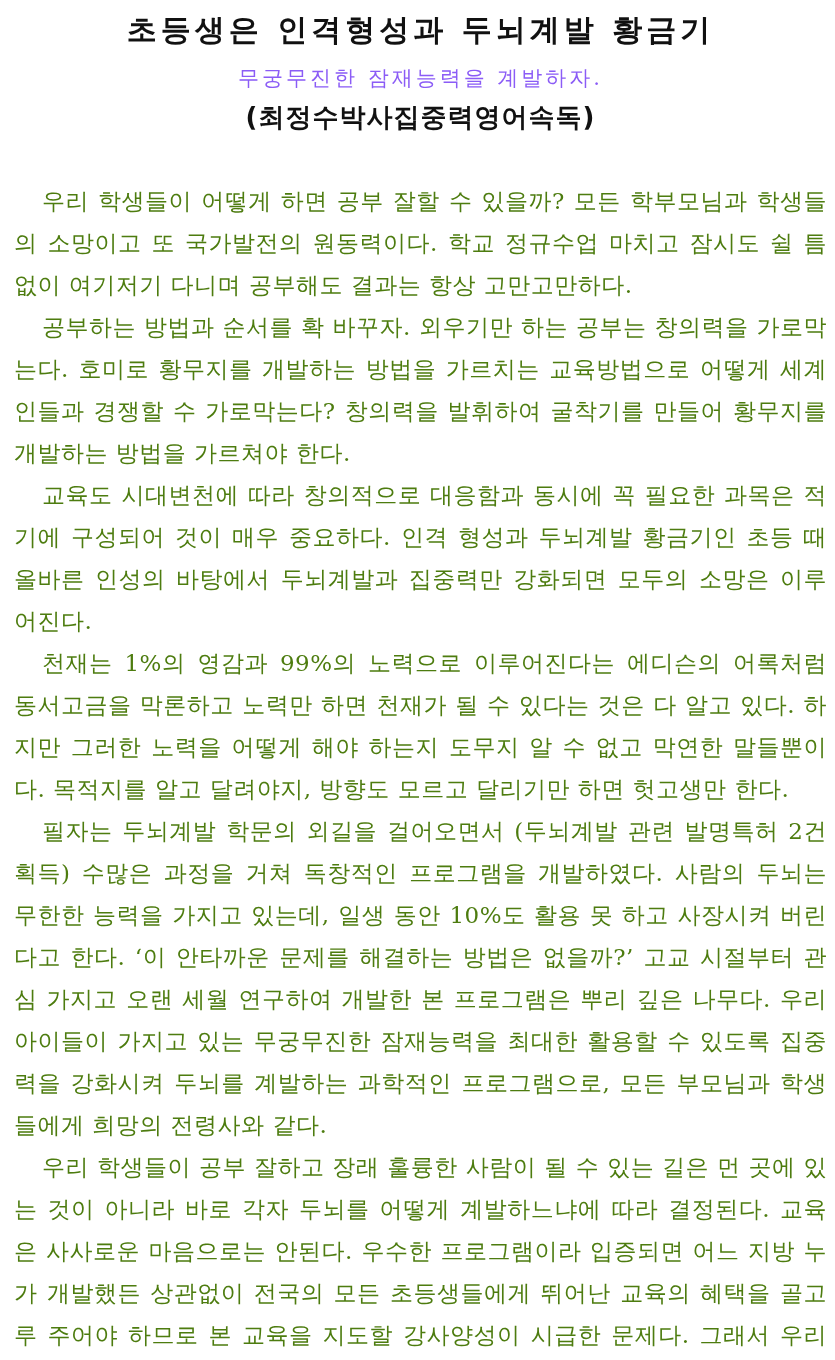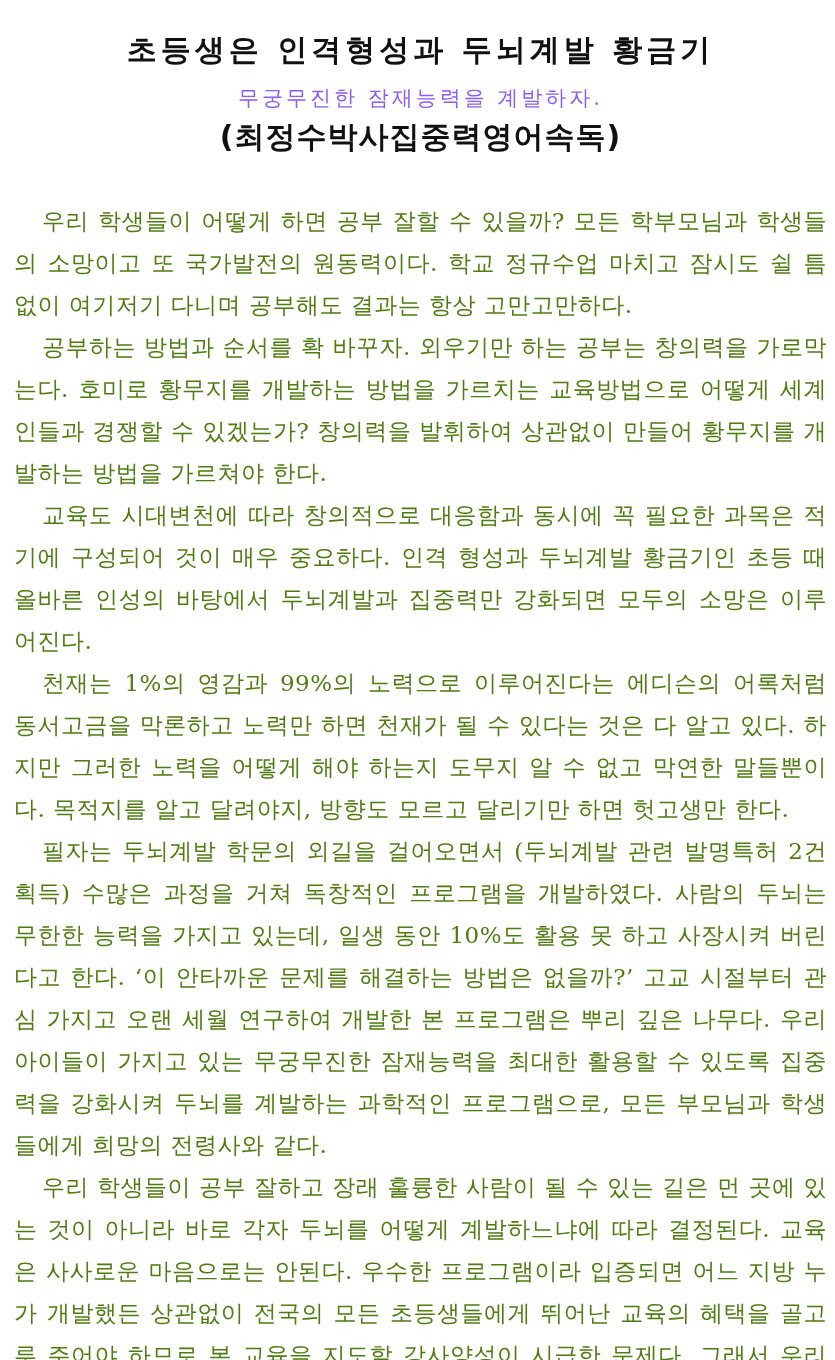--- a/index.html
+++ b/index.html
@@ -7,21 +7,21 @@
     padding: 0;
     background: #ffffff;
   }
   .page {
     position: relative;
     width: 835px;
     height: 1360px;
     box-sizing: border-box;
     background: #ffffff;
     color: #000000;
-    padding: 28px 8px 0 14px;
+    padding: 8px 8px 0 14px;
     overflow: hidden;
     font-family: "DejaVu Serif", "Liberation Serif", serif;
   }
   .doc-title {
     margin: 4px 0 16px 0;
     text-align: center;
     font-size: 30px;
     font-weight: bold;
     letter-spacing: 4px;
     line-height: 36px;
@@ -30,21 +30,21 @@
   .doc-subtitle {
     text-align: center;
     font-size: 21px;
     letter-spacing: 3px;
     line-height: 28px;
     margin-bottom: 8px;
     color: #8b5cf6;
   }
   .doc-byline {
     text-align: center;
-    font-size: 30px;
+    font-size: 26px;
     font-weight: bold;
     letter-spacing: 1px;
     line-height: 34px;
     margin-bottom: 46px;
     font-family: "DejaVu Sans", "Liberation Sans", sans-serif;
     color: #111111;
   }
   .doc-body p {
     margin: 0;
     font-size: 23px;
@@ -61,19 +61,19 @@
 
 <div class="page">
   <h1 class="doc-title">초등생은 인격형성과 두뇌계발 황금기</h1>
 
   <div class="doc-subtitle">무궁무진한 잠재능력을 계발하자.</div>
 
   <div class="doc-byline">(최정수박사집중력영어속독)</div>
 
   <div class="doc-body">
     <p>우리 학생들이 어떻게 하면 공부 잘할 수 있을까? 모든 학부모님과 학생들의 소망이고 또 국가발전의 원동력이다. 학교 정규수업 마치고 잠시도 쉴 틈 없이 여기저기 다니며 공부해도 결과는 항상 고만고만하다.</p>
-    <p>공부하는 방법과 순서를 확 바꾸자. 외우기만 하는 공부는 창의력을 가로막는다. 호미로 황무지를 개발하는 방법을 가르치는 교육방법으로 어떻게 세계인들과 경쟁할 수 있겠는가? 창의력을 발휘하여 상관없이 만들어 황무지를 개발하는 방법을 가르쳐야 한다.</p>
+    <p>공부하는 방법과 순서를 확 바꾸자. 외우기만 하는 공부는 창의력을 가로막는다. 호미로 황무지를 개발하는 방법을 가르치는 교육방법으로 어떻게 세계인들과 경쟁할 수 가로막는다? 창의력을 발휘하여 굴착기를 만들어 황무지를 개발하는 방법을 가르쳐야 한다.</p>
     <p>교육도 시대변천에 따라 창의적으로 대응함과 동시에 꼭 필요한 과목은 적기에 구성되어 것이 매우 중요하다. 인격 형성과 두뇌계발 황금기인 초등 때 올바른 인성의 바탕에서 두뇌계발과 집중력만 강화되면 모두의 소망은 이루어진다.</p>
     <p>천재는 1%의 영감과 99%의 노력으로 이루어진다는 에디슨의 어록처럼 동서고금을 막론하고 노력만 하면 천재가 될 수 있다는 것은 다 알고 있다. 하지만 그러한 노력을 어떻게 해야 하는지 도무지 알 수 없고 막연한 말들뿐이다. 목적지를 알고 달려야지, 방향도 모르고 달리기만 하면 헛고생만 한다.</p>
     <p>필자는 두뇌계발 학문의 외길을 걸어오면서 (두뇌계발 관련 발명특허 2건 획득) 수많은 과정을 거쳐 독창적인 프로그램을 개발하였다. 사람의 두뇌는 무한한 능력을 가지고 있는데, 일생 동안 10%도 활용 못 하고 사장시켜 버린다고 한다. ‘이 안타까운 문제를 해결하는 방법은 없을까?’ 고교 시절부터 관심 가지고 오랜 세월 연구하여 개발한 본 프로그램은 뿌리 깊은 나무다. 우리 아이들이 가지고 있는 무궁무진한 잠재능력을 최대한 활용할 수 있도록 집중력을 강화시켜 두뇌를 계발하는 과학적인 프로그램으로, 모든 부모님과 학생들에게 희망의 전령사와 같다.</p>
     <p>우리 학생들이 공부 잘하고 장래 훌륭한 사람이 될 수 있는 길은 먼 곳에 있는 것이 아니라 바로 각자 두뇌를 어떻게 계발하느냐에 따라 결정된다. 교육은 사사로운 마음으로는 안된다. 우수한 프로그램이라 입증되면 어느 지방 누가 개발했든 상관없이 전국의 모든 초등생들에게 뛰어난 교육의 혜택을 골고루 주어야 하므로 본 교육을 지도할 강사양성이 시급한 문제다. 그래서 우리 국민 모두 지혜를 모아 일제강점기 때 독립군 양성하는 심정으로 본 프로그램을 지도할 유능한 강사양성에 뜻을 모아 장래 세계를 리드하는 초일류국가를 만들어야 한다. 본 프로그램 강사는 영어 실력과는 상관없이 초보자도 유능한 강사로 책임육성!! 지도할 수 있는 프로그램이 완벽하게 구성되어 있기 때문이다.</p>
   </div>
 </div>
 
 </body></html>

